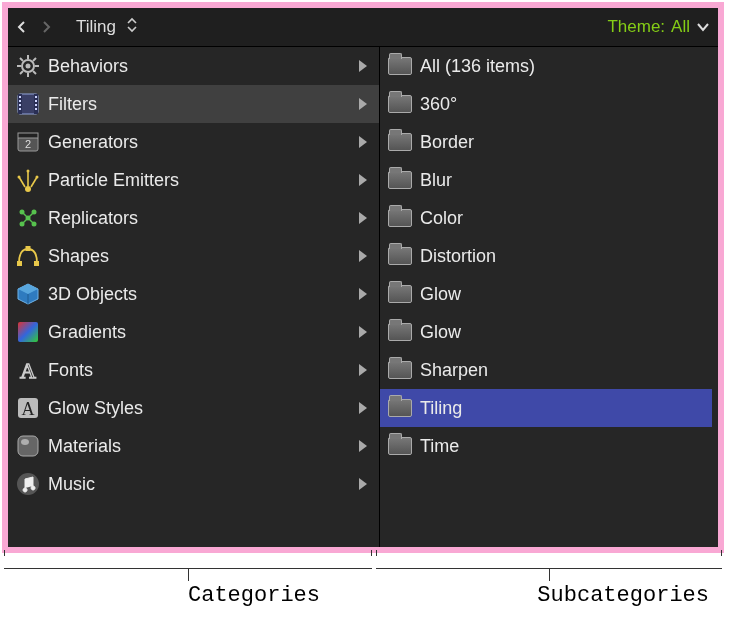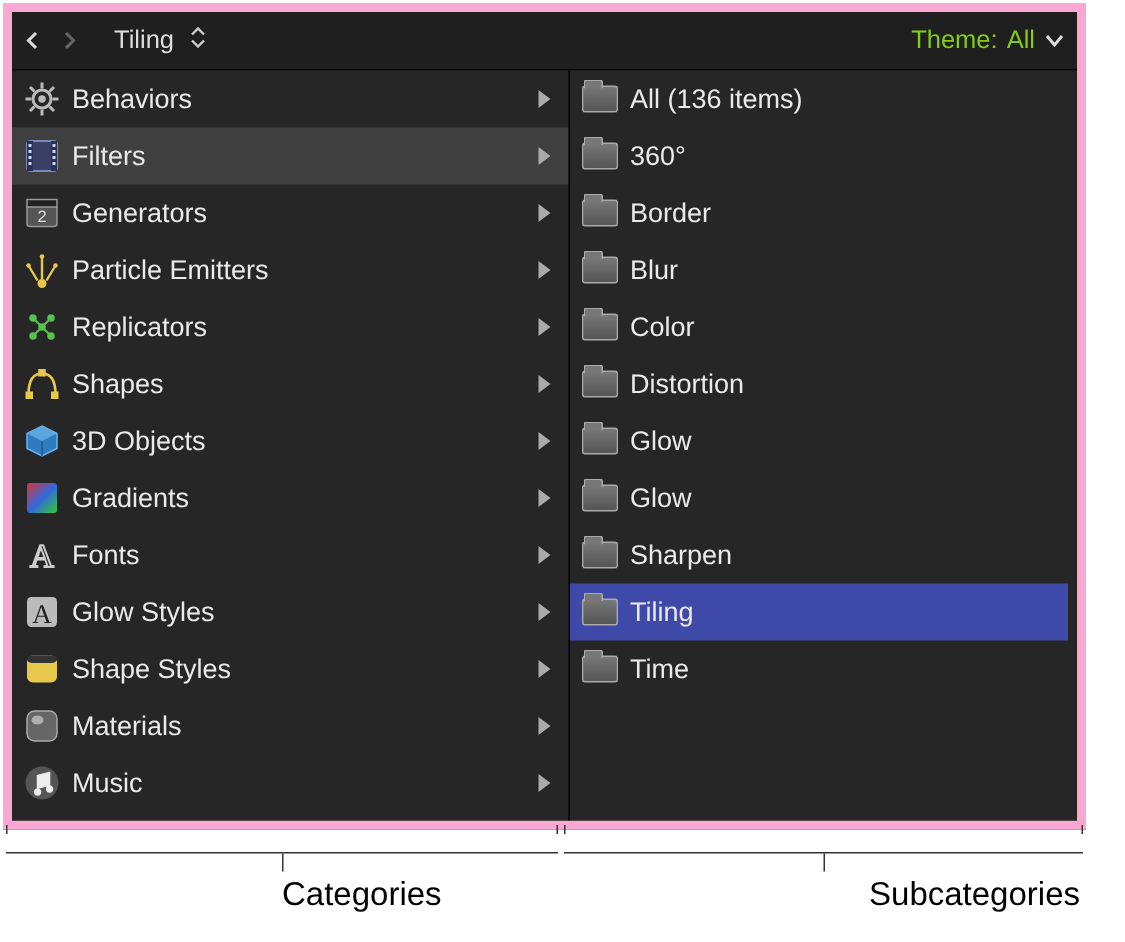--- a/index.html
+++ b/index.html
@@ -74,21 +74,21 @@
   }
   .folder-icon::before{
     content:""; position:absolute; top:-5px; left:0; width:11px; height:5px;
     border:1.5px solid #aaa; border-bottom:none; border-radius:2px 2px 0 0;
     background:#777;
   }
   
   .anno-wrap {
     width: 722px; margin:0 2px;
     display:flex; position:relative;
-    font-family: Liberation Sans, sans-serif;
+    font-family: Liberation Mono, monospace;
   }
   .anno-col { position:relative; height:64px; }
   .anno-col.left { width:372px; }
   .anno-col.right { flex:1; }
   .bracket {
     height:14px; border-bottom:1px solid #333;
     position:relative; margin-top:0px;
   }
   .bracket::before, .bracket::after{
     content:""; position:absolute; top:-5px; width:1px; height:6px; background:#333;
@@ -285,30 +285,20 @@
               <rect x="3" y="3" width="20" height="20" rx="3" fill="#bbb"></rect>
               <text x="13" y="20" text-anchor="middle" font-size="18" font-family="Georgia,serif" fill="#222">A</text>
             </svg>
           </span>
           <span class="label">Glow Styles</span>
           <span class="disclosure"></span>
         </div>
         <div class="row">
           <span class="icon-slot">
             <svg class="ic" viewBox="0 0 26 26">
-              <rect x="3" y="4" width="20" height="18" rx="4" fill="#e8c84a"></rect>
-              <rect x="3" y="4" width="20" height="5" rx="4" fill="#333"></rect>
-            </svg>
-          </span>
-          <span class="label">Shape Styles</span>
-          <span class="disclosure"></span>
-        </div>
-        <div class="row">
-          <span class="icon-slot">
-            <svg class="ic" viewBox="0 0 26 26">
               <rect x="3" y="3" width="20" height="20" rx="5" fill="#666" stroke="#aaa"></rect>
               <ellipse cx="10" cy="9" rx="4" ry="3" fill="#ddd" opacity="0.6"></ellipse>
             </svg>
           </span>
           <span class="label">Materials</span>
           <span class="disclosure"></span>
         </div>
         <div class="row">
           <span class="icon-slot">
             <svg class="ic" viewBox="0 0 26 26">
@@ -399,15 +389,15 @@
 
 <div class="anno-wrap">
   <div class="anno-col left">
     <div class="bracket" style="margin-left:2px; margin-right:2px;"></div>
     <div class="anno-tick"></div>
     <div class="anno-label" style="left:50%;">Categories</div>
   </div>
   <div class="anno-col right">
     <div class="bracket" style="margin-left:2px; margin-right:2px;"></div>
     <div class="anno-tick"></div>
-    <div class="anno-label" style="right:4px;">Subcategories</div>
+    <div class="anno-label" style="right:15px;">Subcategories</div>
   </div>
 </div>
 
 </body></html>

